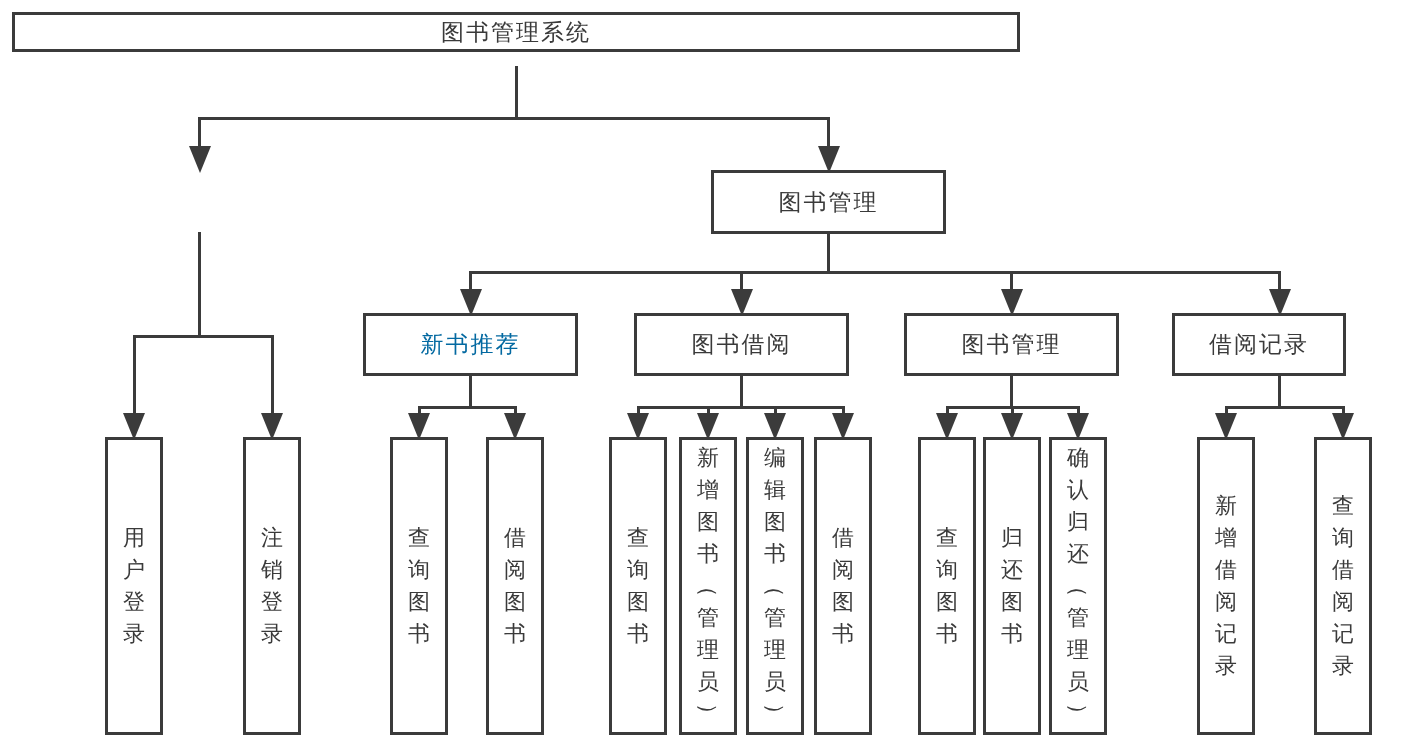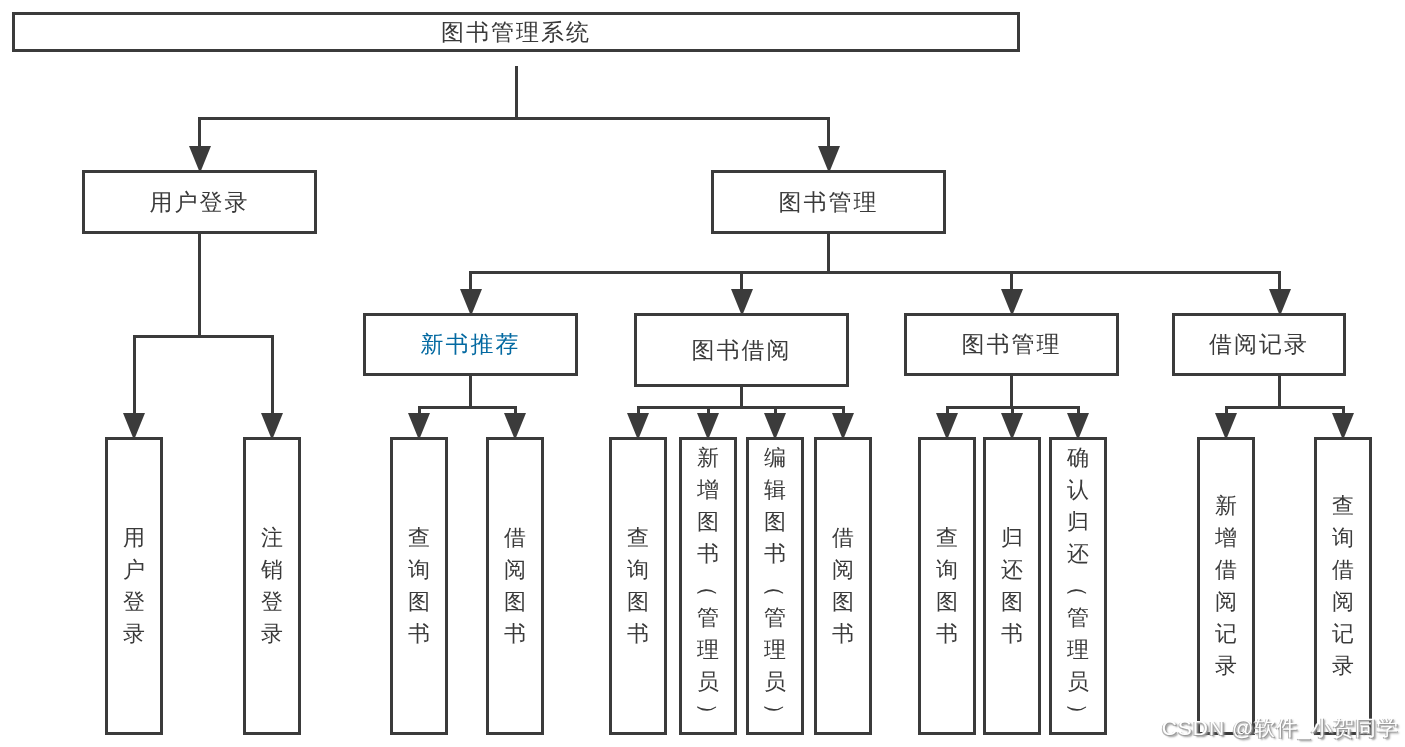--- a/index.html
+++ b/index.html
@@ -68,21 +68,20 @@
     color: #ffffff;
     text-shadow: 1px 1px 0 #9c9c9c, -1px 1px 0 #b5b5b5, 2px 2px 2px #8a8a8a;
     z-index: 3;
     white-space: nowrap;
   }
 </style>
 </head>
 <body>
 
 <div id="canvas">
-  <div class="watermark">CSDN @软件_小贺同学</div>
 <div class="cline" style="left: 514.5px; top: 66px; width: 3px; height: 52px; background: rgb(59, 59, 59);"></div>
     <div class="cline" style="left: 198px; top: 116.5px; width: 632px; height: 3px; background: rgb(59, 59, 59);"></div>
     <div class="cline" style="left: 198px; top: 118px; width: 3px; height: 30px; background: rgb(59, 59, 59);"></div>
     <div class="arrow" style="left: 188.5px; top: 146px; border-top-color: rgb(59, 59, 59);"></div>
     <div class="cline" style="left: 827px; top: 118px; width: 3px; height: 30px; background: rgb(59, 59, 59);"></div>
     <div class="arrow" style="left: 817.5px; top: 146px; border-top-color: rgb(59, 59, 59);"></div>
     <div class="cline" style="left: 198px; top: 232px; width: 3px; height: 104px; background: rgb(59, 59, 59);"></div>
     <div class="cline" style="left: 132.5px; top: 334.5px; width: 141px; height: 3px; background: rgb(59, 59, 59);"></div>
     <div class="cline" style="left: 132.5px; top: 336px; width: 3px; height: 79px; background: rgb(59, 59, 59);"></div>
     <div class="arrow" style="left: 123px; top: 413px; border-top-color: rgb(59, 59, 59);"></div>
@@ -124,30 +123,27 @@
     <div class="arrow" style="left: 1067px; top: 413px; border-top-color: rgb(59, 59, 59);"></div>
     <div class="cline" style="left: 1278px; top: 374px; width: 3px; height: 33px; background: rgb(59, 59, 59);"></div>
     <div class="cline" style="left: 1224.5px; top: 405.5px; width: 120px; height: 3px; background: rgb(59, 59, 59);"></div>
     <div class="cline" style="left: 1224.5px; top: 407px; width: 3px; height: 8px; background: rgb(59, 59, 59);"></div>
     <div class="arrow" style="left: 1215px; top: 413px; border-top-color: rgb(59, 59, 59);"></div>
     <div class="cline" style="left: 1341.5px; top: 407px; width: 3px; height: 8px; background: rgb(59, 59, 59);"></div>
     <div class="arrow" style="left: 1332px; top: 413px; border-top-color: rgb(59, 59, 59);"></div>
     <div class="node h" style="left: 12px; top: 12px; width: 1008px; height: 40px; border-color: rgb(59, 59, 59);">
       <div class="lbl" style="color: rgb(58, 58, 58);">图书管理系统</div>
     </div>
-    <div class="node h" style="left: 82px; top: 170px; width: 235px; height: 64px; border-color: rgb(59, 59, 59);">
-      <div class="lbl" style="color: rgb(58, 58, 58);">用户登录</div>
-    </div>
     <div class="node h" style="left: 711px; top: 170px; width: 235px; height: 64px; border-color: rgb(59, 59, 59);">
       <div class="lbl" style="color: rgb(58, 58, 58);">图书管理</div>
     </div>
     <div class="node h" style="left: 363px; top: 313px; width: 215px; height: 63px; border-color: rgb(59, 59, 59);">
       <div class="lbl" style="color: #0369a1;">新书推荐</div>
     </div>
-    <div class="node h" style="left: 634px; top: 313px; width: 215px; height: 74px; border-color: rgb(59, 59, 59);">
+    <div class="node h" style="left: 634px; top: 313px; width: 215px; height: 63px; border-color: rgb(59, 59, 59);">
       <div class="lbl" style="color: rgb(58, 58, 58);">图书借阅</div>
     </div>
     <div class="node h" style="left: 904px; top: 313px; width: 215px; height: 63px; border-color: rgb(59, 59, 59);">
       <div class="lbl" style="color: rgb(58, 58, 58);">图书管理</div>
     </div>
     <div class="node h" style="left: 1172px; top: 313px; width: 174px; height: 63px; border-color: rgb(59, 59, 59);">
       <div class="lbl" style="color: rgb(58, 58, 58);">借阅记录</div>
     </div>
     <div class="node v" style="left: 105px; top: 437px; width: 58px; height: 298px; border-color: rgb(59, 59, 59);">
       <div class="lbl">

